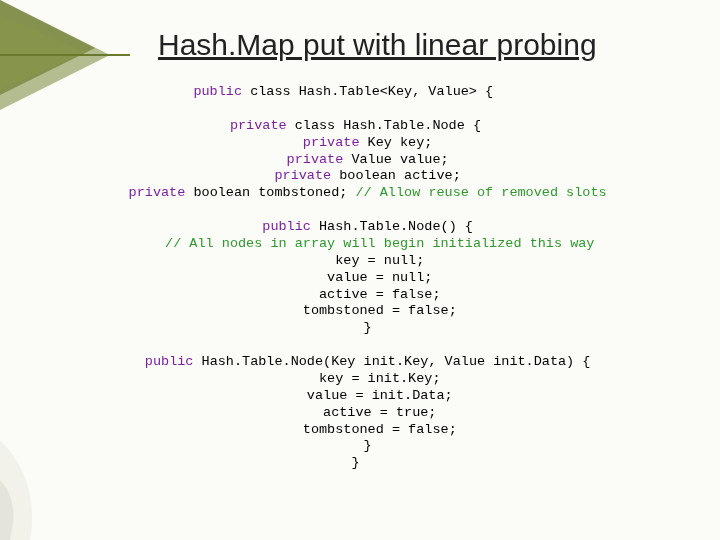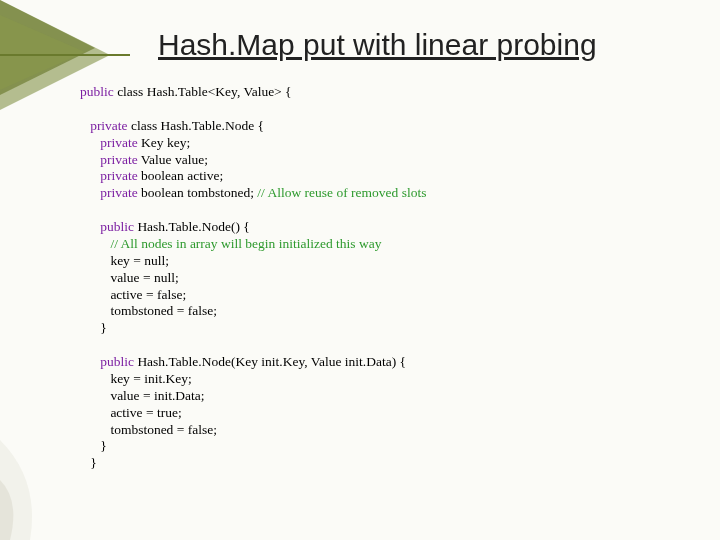--- a/index.html
+++ b/index.html
@@ -25,25 +25,26 @@
     left: 158px;
     font-size: 30px;
     color: #222;
     font-weight: 400;
     text-decoration: underline;
   }
   .code-block {
     position: absolute;
     top: 84px;
     left: 80px;
-    font-family: Liberation Serif, serif;
+    font-family: Liberation Mono, monospace;
     font-size: 13.5px;
     line-height: 1.25;
     color: #000;
     white-space: pre;
+    text-align: center;
   }
   .kw { color: #7c1fa2; }
   .cmt { color: #2e9a2e; }
 </style>
 </head>
 <body>
 
 <svg class="leaf-accent" viewBox="0 0 130 540" preserveAspectRatio="none">
   <path d="M 0 0 L 0 110 L 110 55 Z" fill="#7a8a3a" opacity="0.55"></path>
   <path d="M 0 0 L 0 95 L 95 48 Z" fill="#6a7a2d" opacity="0.65"></path>

